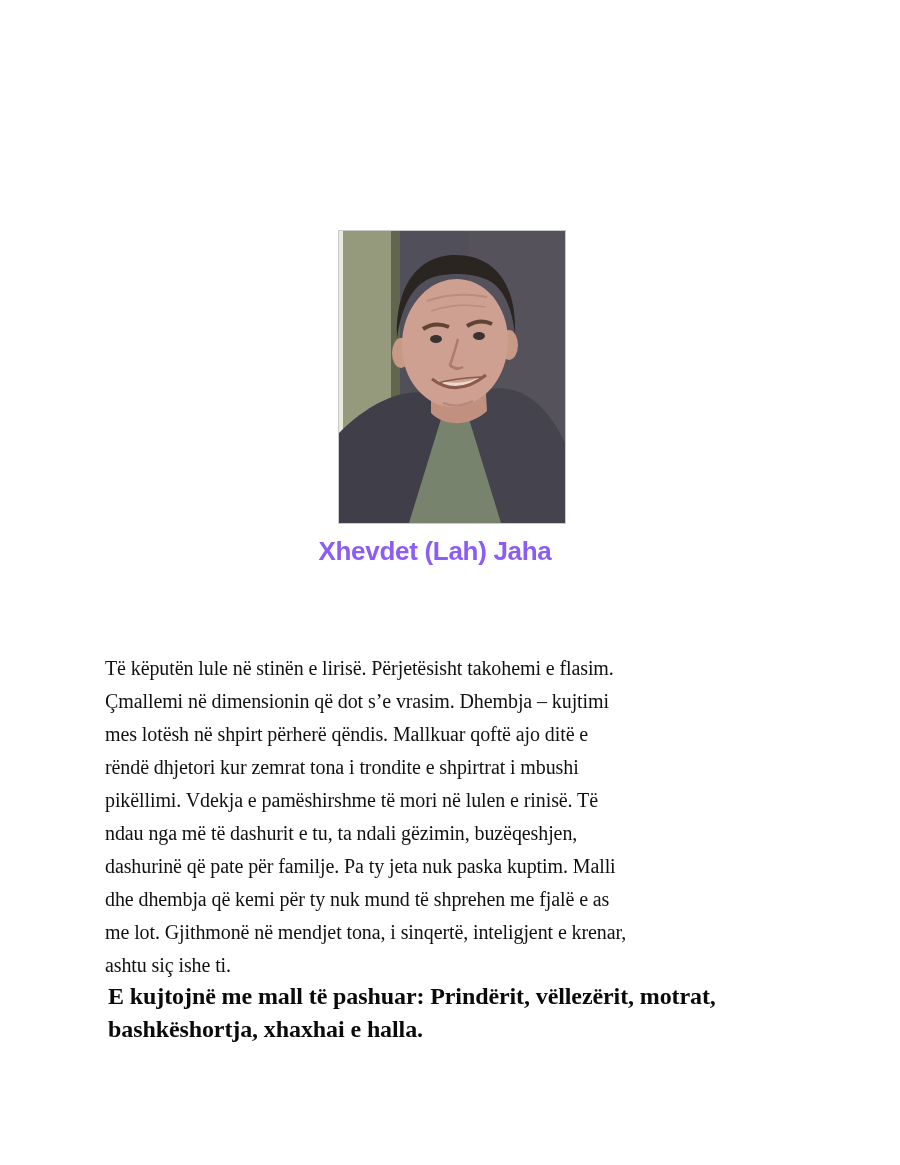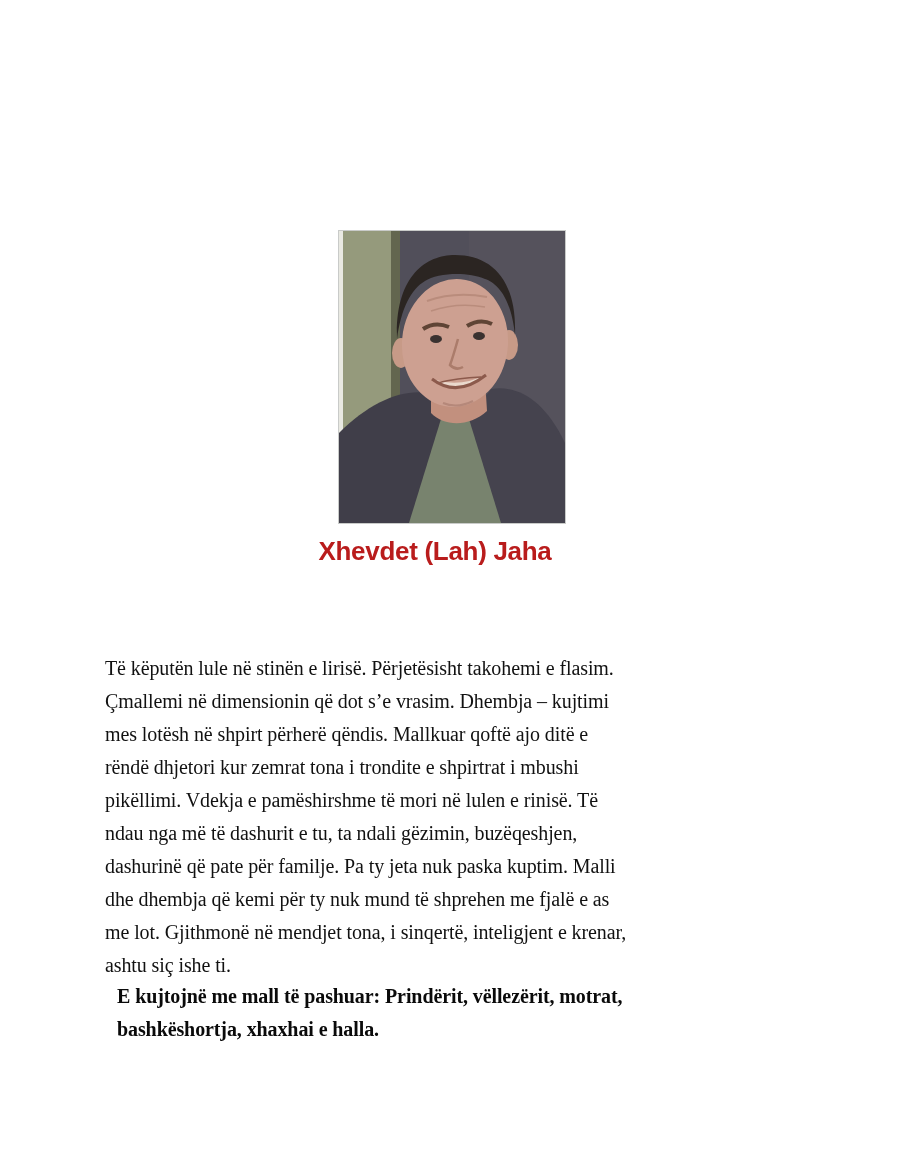--- a/index.html
+++ b/index.html
@@ -39,21 +39,21 @@
   .name-line {
     position: absolute;
     left: 270px;
     top: 536px;
     width: 330px;
     text-align: center;
     font-family: "Liberation Sans", sans-serif;
     font-weight: bold;
     font-size: 26px;
     letter-spacing: -0.3px;
-    color: #b91c1c;
+    color: #8b5cf6;
   }
   .dates-line {
     position: absolute;
     left: 270px;
     top: 585px;
     width: 330px;
     text-align: center;
     font-family: "Liberation Sans", sans-serif;
     font-weight: normal;
     font-size: 21px;
@@ -66,26 +66,26 @@
     width: 750px;
     font-family: "Liberation Serif", serif;
     font-size: 20px;
     line-height: 33px;
     letter-spacing: -0.1px;
     color: #111111;
     white-space: pre-wrap;
   }
   .remembrance-text {
     position: absolute;
-    left: 117px;
+    left: 108px;
     top: 980px;
     width: 750px;
     font-family: "Liberation Serif", serif;
     font-weight: bold;
-    font-size: 20px;
+    font-size: 24px;
     line-height: 33px;
     letter-spacing: -0.1px;
     color: #0a0a0a;
     white-space: pre-wrap;
   }
 </style>
 </head>
 <body>
 
 <div class="page">

